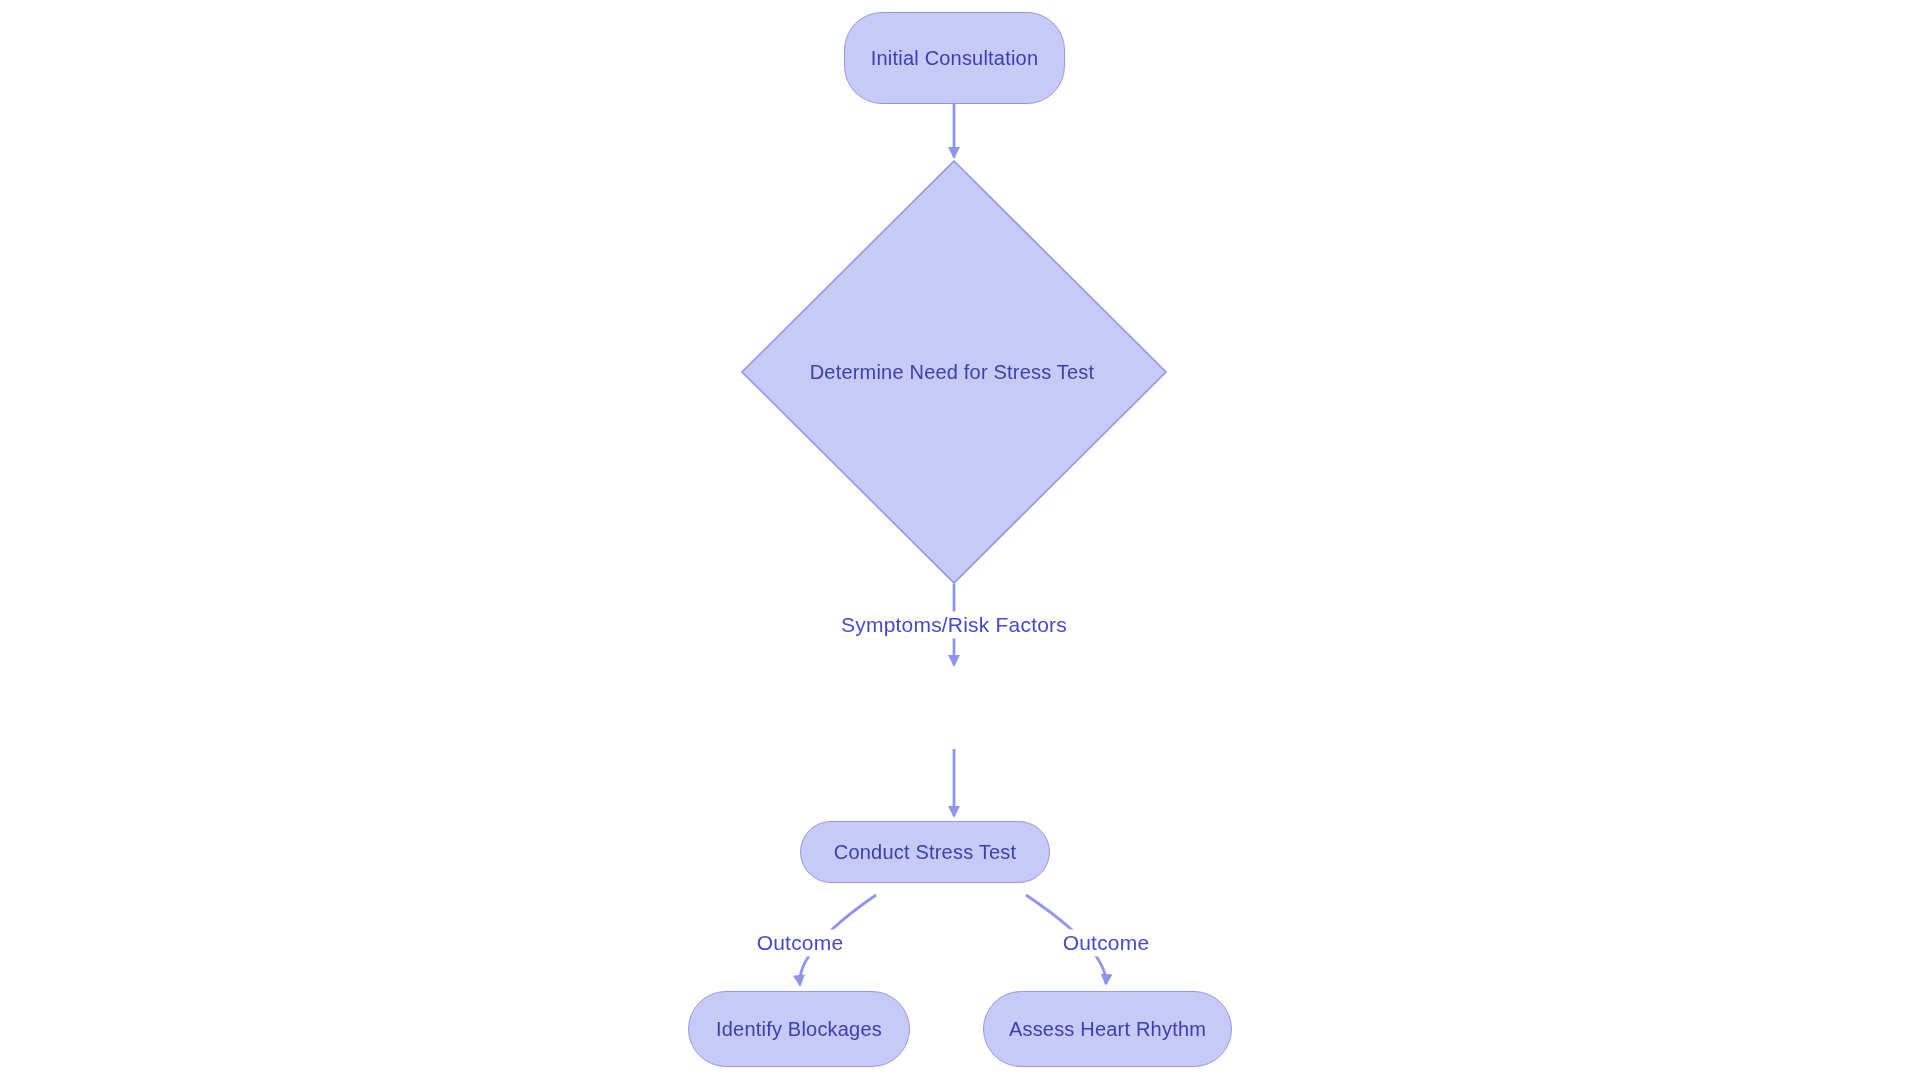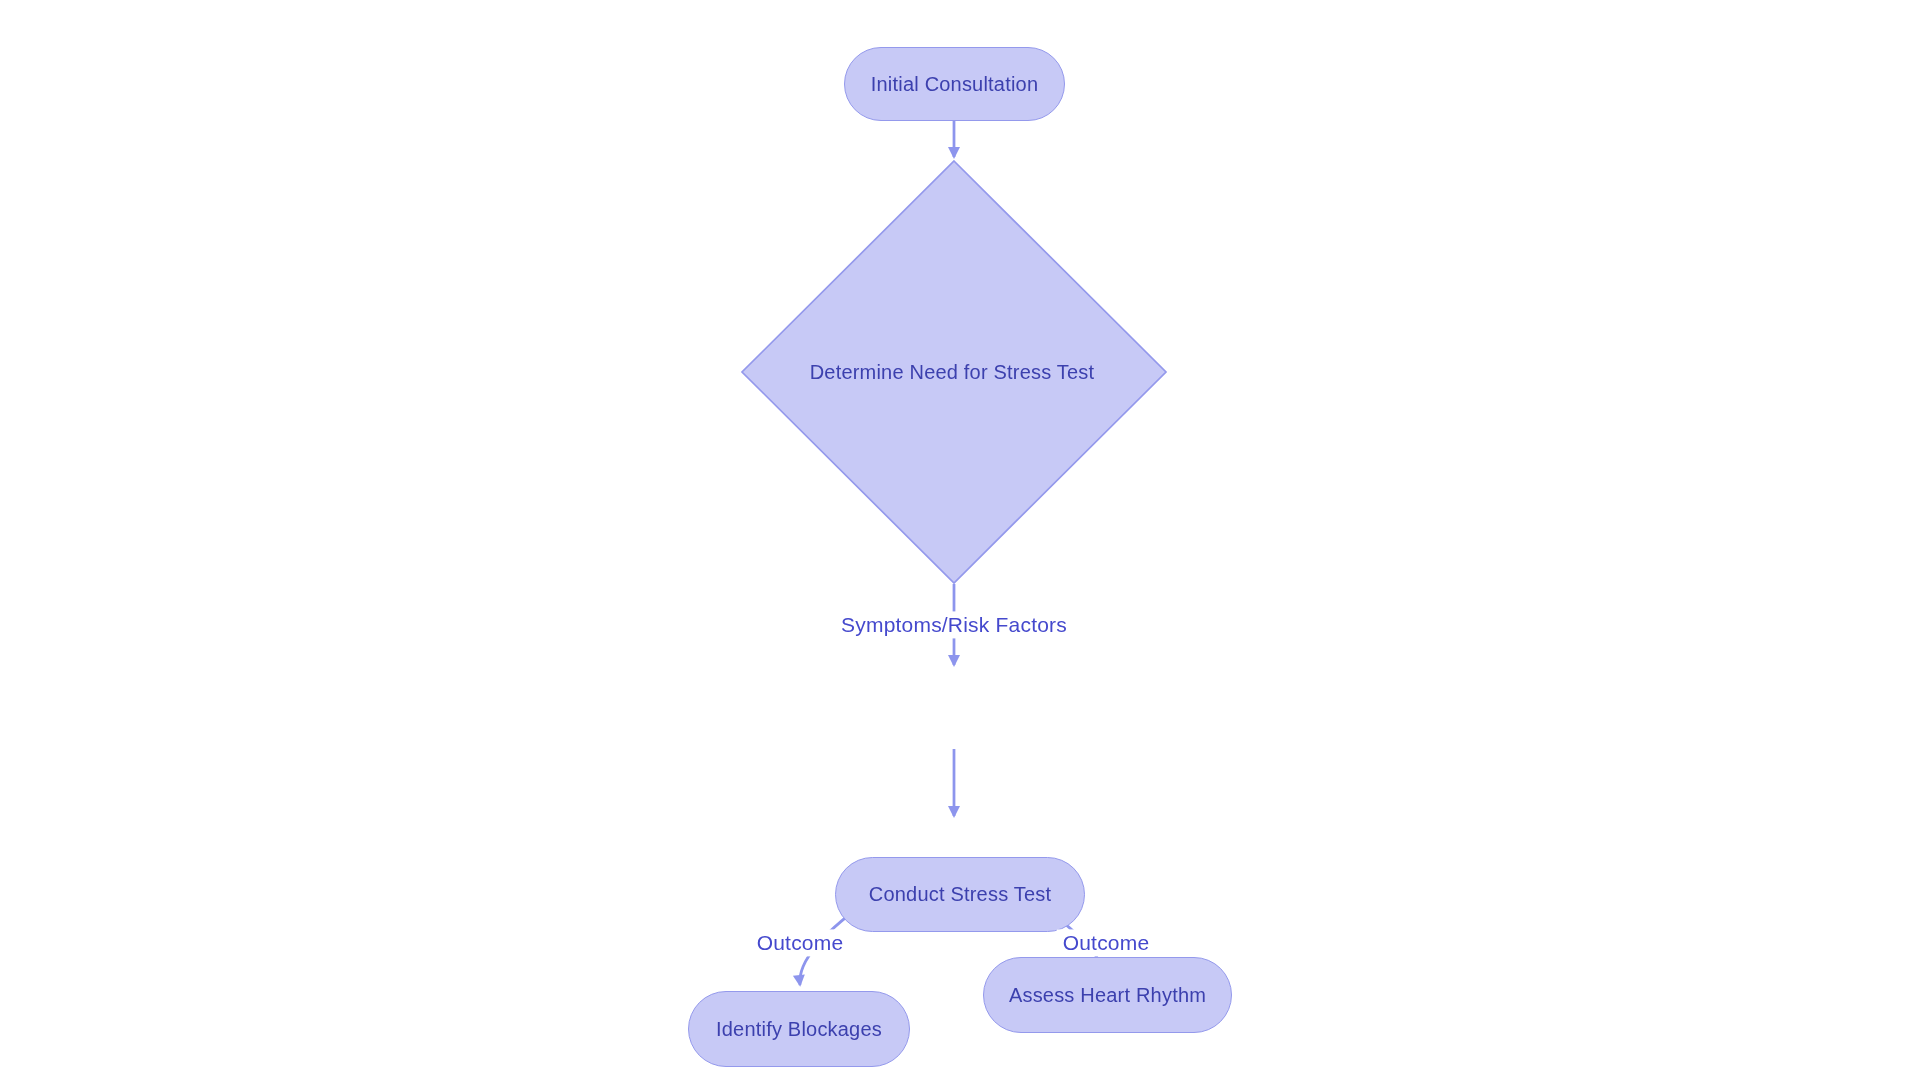--- a/index.html
+++ b/index.html
@@ -75,26 +75,26 @@
     background: var(--edge-label-bg);
     color: var(--edge-label-text);
     font-size: 21px;
     letter-spacing: 0.2px;
     padding: 1px 6px;
     white-space: nowrap;
     line-height: 1.2;
   }
 
   
-  #node-initial   { left: 844px; top: 12px;  width: 221px; height: 74px; margin-top: 35px; }
+  #node-initial   { left: 844px; top: 12px;  width: 221px; height: 92px; }
   #label-determine{ left: 740px; top: 161px; width: 424px; height: 422px; }
   #node-select    { left: 714px; top: 672px; width: 480px; height: 76px; }
-  #node-conduct   { left: 835px; top: 821px; width: 250px; height: 75px; margin-top: 36px; }
+  #node-conduct   { left: 800px; top: 821px; width: 250px; height: 62px; }
   #node-identify  { left: 688px; top: 991px; width: 222px; height: 76px; }
-  #node-assess    { left: 983px; top: 957px; width: 249px; height: 76px; }
+  #node-assess    { left: 983px; top: 991px; width: 249px; height: 76px; }
 
   
   #edge-label-symptoms      { left: 954px;  top: 625px; }
   #edge-label-outcome-left  { left: 800px;  top: 943px; }
   #edge-label-outcome-right { left: 1106px; top: 943px; }
 </style>
 </head>
 <body>
 
 <div class="canvas">

